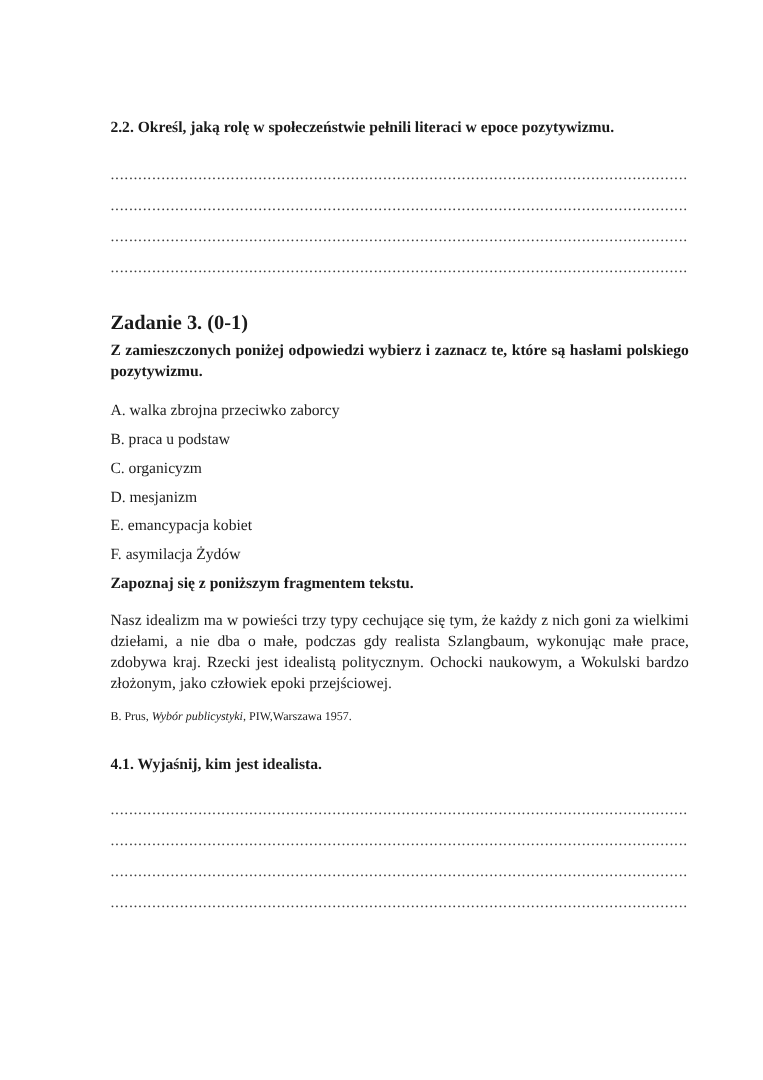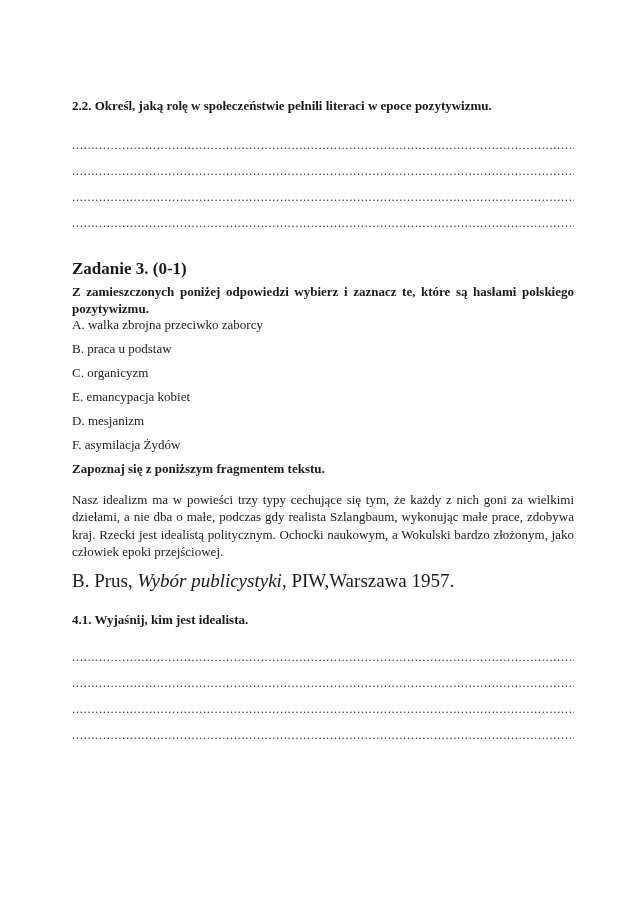--- a/index.html
+++ b/index.html
@@ -11,21 +11,21 @@
     width: 636px;
     height: 900px;
     font-family: "Liberation Serif", "DejaVu Serif", serif;
     color: #1a1a1a;
     overflow: hidden;
   }
   .page {
     box-sizing: border-box;
     width: 636px;
     height: 900px;
-    padding: 97px 62px 0 72px;
+    padding: 97px 62px 0 92px;
     background: #ffffff;
   }
   .q-head {
     font-weight: bold;
     font-size: 13px;
     line-height: 17px;
     margin: 0;
   }
   .dots-group {
     width: 100%;
@@ -49,37 +49,37 @@
   }
   .task-title.t4 { margin-top: 41px; }
   .task-instruction {
     font-weight: bold;
     font-size: 13px;
     line-height: 16.5px;
     margin: 7px 0 0 0;
     text-align: justify;
   }
   .options {
-    margin: 0 0 0 0;
+    margin: 17px 0 0 0;
     padding: 0;
     list-style: none;
   }
   .option {
     font-size: 13px;
     line-height: 16px;
     margin: 0 0 8px 0;
   }
   .passage {
     font-size: 13px;
     line-height: 17.5px;
     text-align: justify;
     margin: 13px 0 0 0;
   }
   .citation {
-    font-size: 19px;
+    font-size: 10px;
     line-height: 16px;
     margin: 12px 0 0 0;
   }
   .citation .work-title { font-style: italic; }
   .sub-question {
     font-weight: bold;
     font-size: 13px;
     line-height: 17px;
     margin: 22px 0 16px 0;
   }
@@ -99,22 +99,22 @@
   </div>
 
   <p class="task-title">Zadanie 3. (0-1)</p>
 
   <p class="task-instruction">Z zamieszczonych poniżej odpowiedzi wybierz i zaznacz te, które są hasłami polskiego pozytywizmu.</p>
 
   <ul class="options">
     <li class="option">A. walka zbrojna przeciwko zaborcy</li>
     <li class="option">B. praca u podstaw</li>
     <li class="option">C. organicyzm</li>
+    <li class="option">D. mesjanizm</li>
     <li class="option">E. emancypacja kobiet</li>
-    <li class="option">D. mesjanizm</li>
     <li class="option">F. asymilacja Żydów</li>
   </ul>
 
 
   <p class="task-instruction">Zapoznaj się z poniższym fragmentem tekstu.</p>
 
   <p class="passage">Nasz idealizm ma w powieści trzy typy cechujące się tym, że każdy z nich goni za wielkimi dziełami, a nie dba o małe, podczas gdy realista Szlangbaum, wykonując małe prace, zdobywa kraj. Rzecki jest idealistą politycznym. Ochocki naukowym, a Wokulski bardzo złożonym, jako człowiek epoki przejściowej.</p>
 
   <p class="citation"><span>B. Prus, </span><span class="work-title">Wybór publicystyki</span><span>, PIW,Warszawa 1957.</span></p>
 

